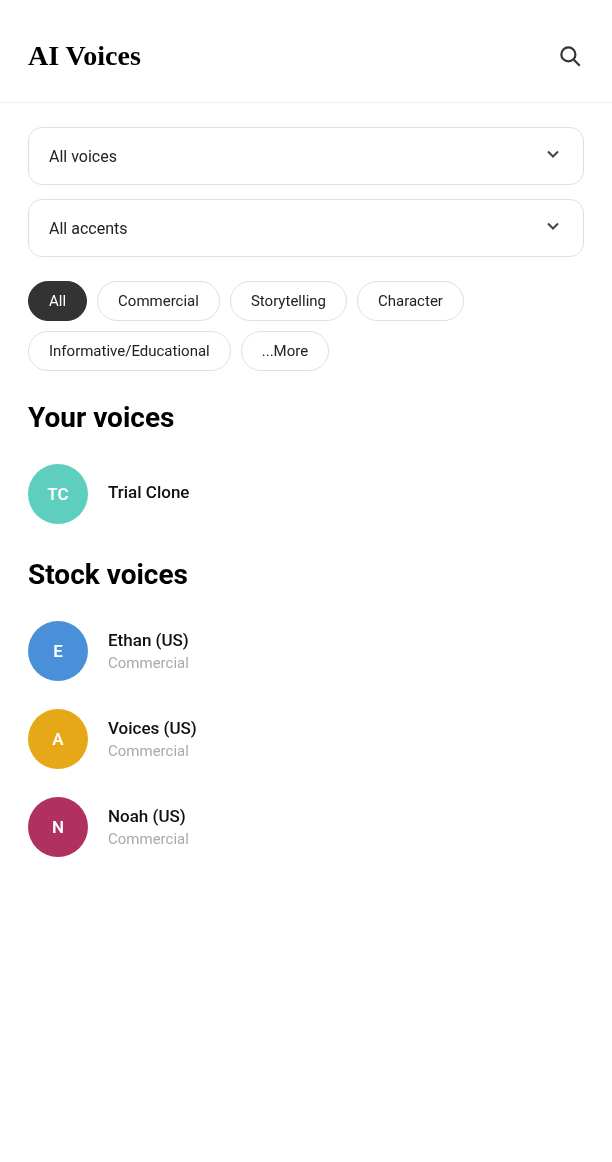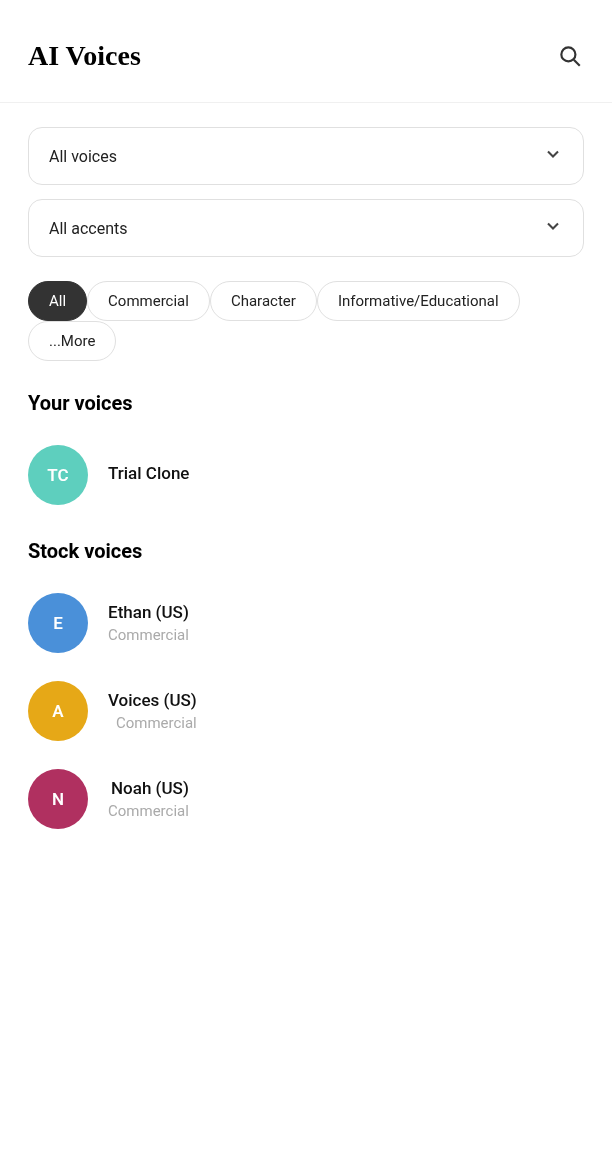--- a/index.html
+++ b/index.html
@@ -131,41 +131,42 @@
       height: 20px;
       stroke: #444444;
       fill: none;
       stroke-width: 2.5;
     }
 
     .tags-container {
       padding: 10px 28px 20px 28px;
       display: flex;
       flex-wrap: wrap;
+      gap: 10px;
     }
 
     .tag {
       padding: 10px 20px;
       border-radius: 30px;
       border: 1.5px solid #e0e0e0;
       font-size: 15px;
       color: #222222;
       cursor: pointer;
       background: #ffffff;
       font-weight: 400;
     }
 
     .tag.active {
       background: #333333;
       color: #ffffff;
       border-color: #333333;
     }
 
     .section-title {
-      font-size: 20px;
+      font-size: 28px;
       font-weight: 700;
       color: #000000;
       padding: 10px 28px 16px 28px;
     }
 
     .voice-item {
       display: flex;
       align-items: center;
       padding: 14px 28px;
       cursor: pointer;
@@ -181,21 +182,20 @@
       font-size: 17px;
       font-weight: 600;
       color: #ffffff;
       flex-shrink: 0;
       margin-right: 20px;
     }
 
     .voice-info {
       display: flex;
       flex-direction: column;
-      text-align: right;
     }
 
     .voice-name {
       font-size: 17px;
       font-weight: 500;
       color: #111111;
       margin-bottom: 4px;
     }
 
     .voice-type {
@@ -241,20 +241,21 @@
           <polyline points="6 9 12 15 18 9"></polyline>
         </svg>
       </div>
     </div>
   </div>
 
   <div class="tags-container">
 
   <div class="tag active">All</div>
       <div class="tag">Commercial</div>
+      <div class="tag">Storytelling</div>
       <div class="tag">Character</div>
       <div class="tag">Informative/Educational</div>
       <div class="tag">...More</div>
     </div>
 
   <div class="section-title">Your voices</div>
   <div class="voices-list">
 
   <div class="voice-item">
         <div class="voice-avatar" style="background-color: rgb(94, 207, 190);">TC</div>

